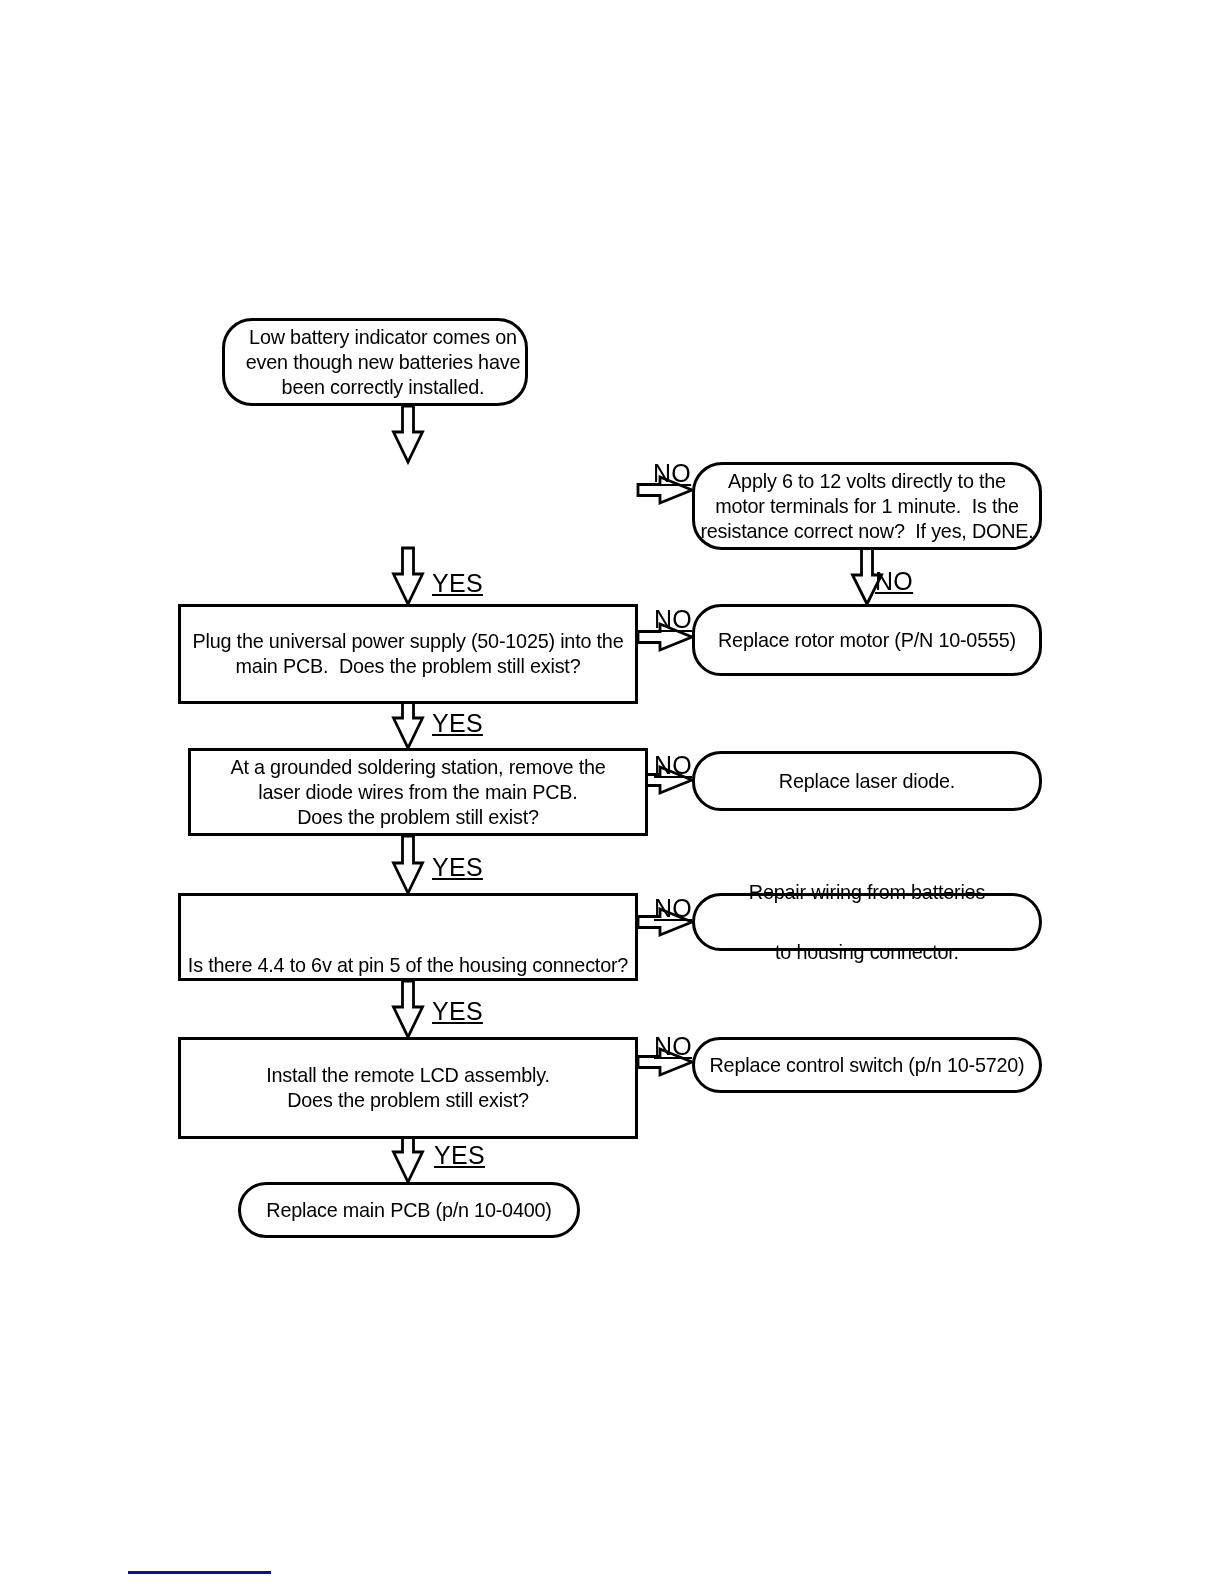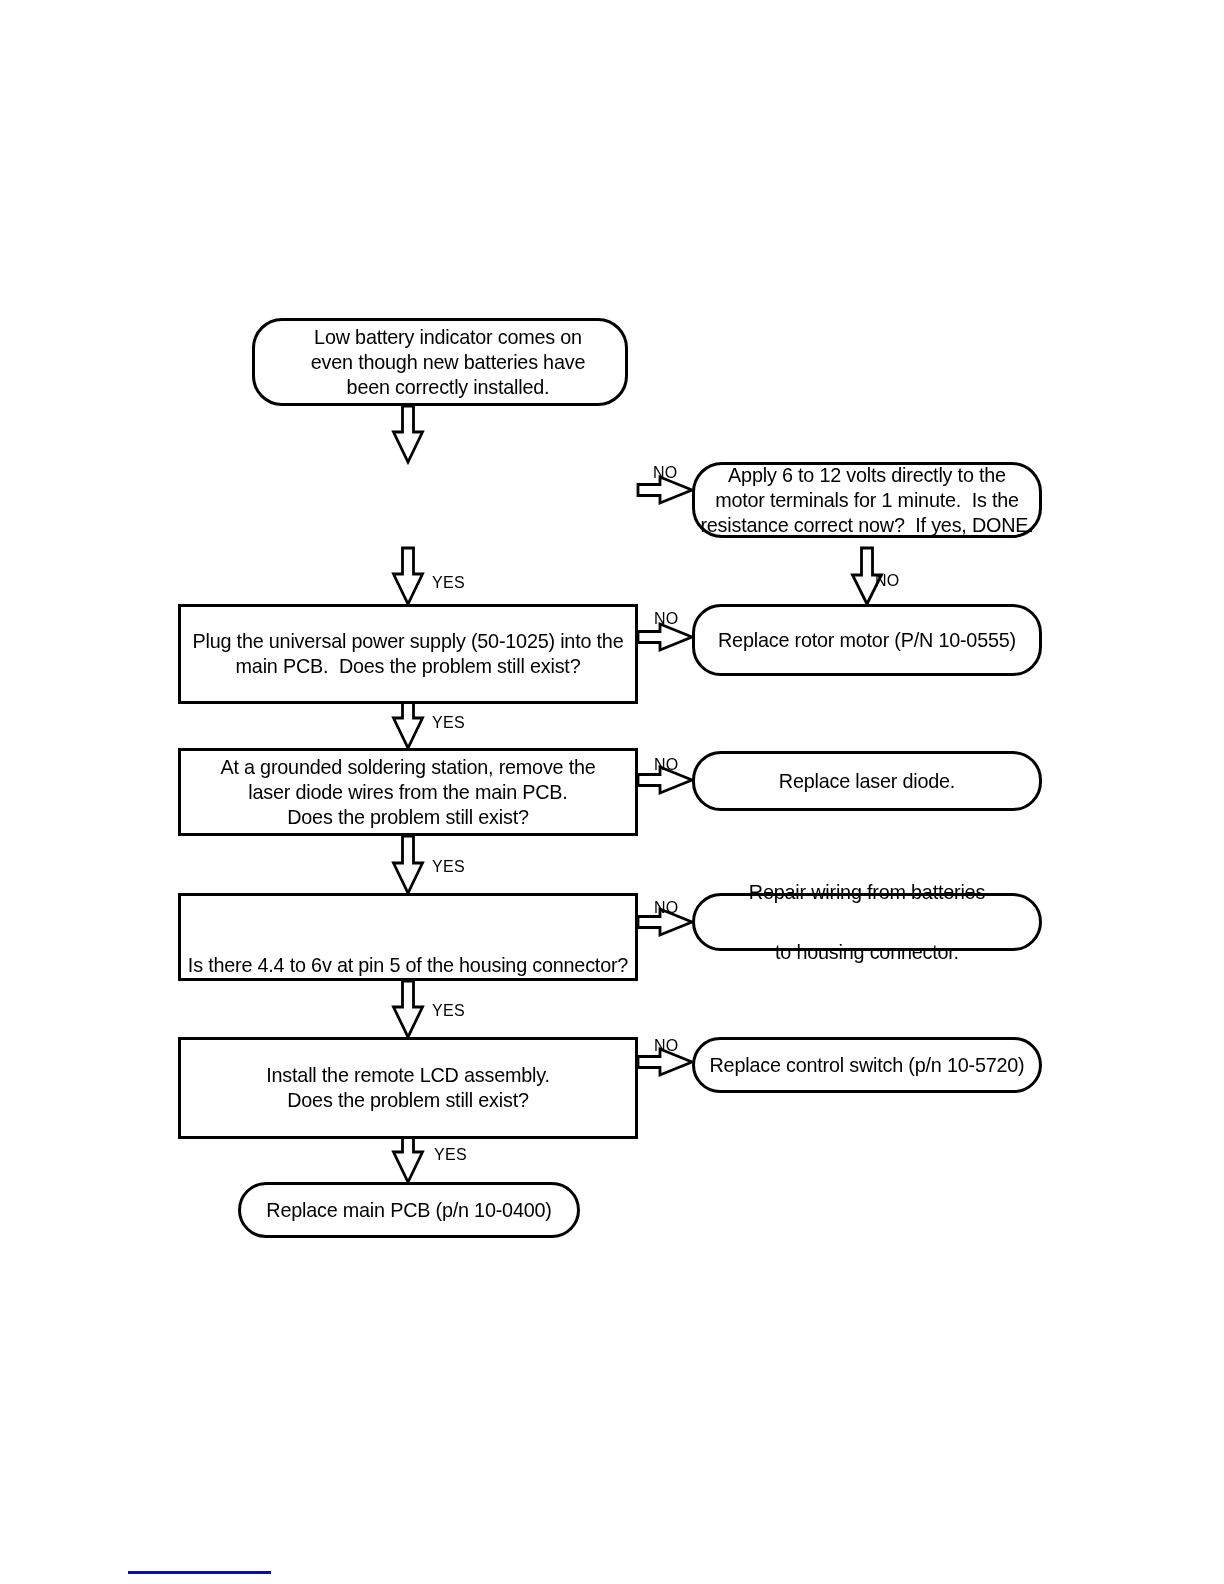--- a/index.html
+++ b/index.html
@@ -8,21 +8,21 @@
     font-family:"Liberation Sans",sans-serif;color:#000;overflow:hidden;
   }
   .node{
     position:absolute;box-sizing:border-box;border:3px solid #000;background:#fff;
     display:flex;flex-direction:column;align-items:center;justify-content:center;
     text-align:center;font-size:19.8px;line-height:25px;letter-spacing:-0.2px;
   }
   .node .ln{white-space:pre;}
   .terminator{border-radius:30px;}
   .pill{border-radius:29px;}
-  .edge-label{position:absolute;font-size:16px;line-height:24px;letter-spacing:0.3px;}
+  .edge-label{position:absolute;font-size:25px;line-height:24px;letter-spacing:0.3px;text-decoration:underline;}
   svg.arrows{position:absolute;left:0;top:0;}
   path.arrow{fill:#ffffff;stroke:#000000;stroke-width:2.8;stroke-linejoin:miter;}
   .footer-rule{position:absolute;left:128px;top:1571px;width:143px;height:3px;}
 </style>
 </head>
 <body>
 
 <div class="page">
 
   <svg class="arrows" width="1224" height="1584" viewBox="0 0 1224 1584">
@@ -33,43 +33,43 @@
     <path class="arrow" d="M402.5 981 L402.5 1007 L393.5 1007 L408 1037 L422.5 1007 L413.5 1007 L413.5 981 Z"></path>
     <path class="arrow" d="M402.5 1123 L402.5 1152 L393.5 1152 L408 1182 L422.5 1152 L413.5 1152 L413.5 1123 Z"></path>
     <path class="arrow" d="M861.5 548 L861.5 575 L852.5 575 L867 604 L881.5 575 L872.5 575 L872.5 548 Z"></path>
     <path class="arrow" d="M638 484.5 L660 484.5 L660 477 L692 490 L660 503 L660 495.5 L638 495.5 Z"></path>
     <path class="arrow" d="M638 631.5 L660 631.5 L660 624 L692 637 L660 650 L660 642.5 L638 642.5 Z"></path>
     <path class="arrow" d="M638 774.5 L660 774.5 L660 767 L692 780 L660 793 L660 785.5 L638 785.5 Z"></path>
     <path class="arrow" d="M638 916.5 L660 916.5 L660 909 L692 922 L660 935 L660 927.5 L638 927.5 Z"></path>
     <path class="arrow" d="M638 1056.5 L660 1056.5 L660 1049 L692 1062 L660 1075 L660 1067.5 L638 1067.5 Z"></path>
   </svg>
 
-  <div class="node terminator" style="left:252px;top:318px;width:376px;height:88px;padding-left:16px;">
+  <div class="node terminator" style="left:222px;top:318px;width:306px;height:88px;padding-left:16px;">
     <div class="ln">Low battery indicator comes on</div>
     <div class="ln">even though new batteries have</div>
     <div class="ln">been correctly installed.</div>
   </div>
 
 
-  <div class="node terminator" style="left:692px;top:462px;width:350px;height:76px;">
+  <div class="node terminator" style="left:692px;top:462px;width:350px;height:88px;">
     <div class="ln">Apply 6 to 12 volts directly to the</div>
     <div class="ln">motor terminals for 1 minute.  Is the</div>
     <div class="ln">resistance correct now?  If yes, DONE.</div>
   </div>
 
   <div class="node" style="left:178px;top:604px;width:460px;height:100px;align-items:center;">
     <div class="ln">Plug the universal power supply (50-1025) into the</div>
     <div class="ln">main PCB.  Does the problem still exist?</div>
   </div>
 
   <div class="node pill" style="left:692px;top:604px;width:350px;height:72px;">
     <div class="ln">Replace rotor motor (P/N 10-0555)</div>
   </div>
 
-  <div class="node" style="left:178px;top:748px;width:460px;height:88px;">
+  <div class="node" style="left:188px;top:748px;width:460px;height:88px;">
     <div class="ln">At a grounded soldering station, remove the</div>
     <div class="ln">laser diode wires from the main PCB.</div>
     <div class="ln">Does the problem still exist?</div>
   </div>
 
   <div class="node pill" style="left:692px;top:751px;width:350px;height:60px;justify-content:center;">
     <div class="ln">Replace laser diode.</div>
   </div>
 
   <div class="node" style="left:178px;top:893px;width:460px;height:88px;justify-content:flex-end;">

